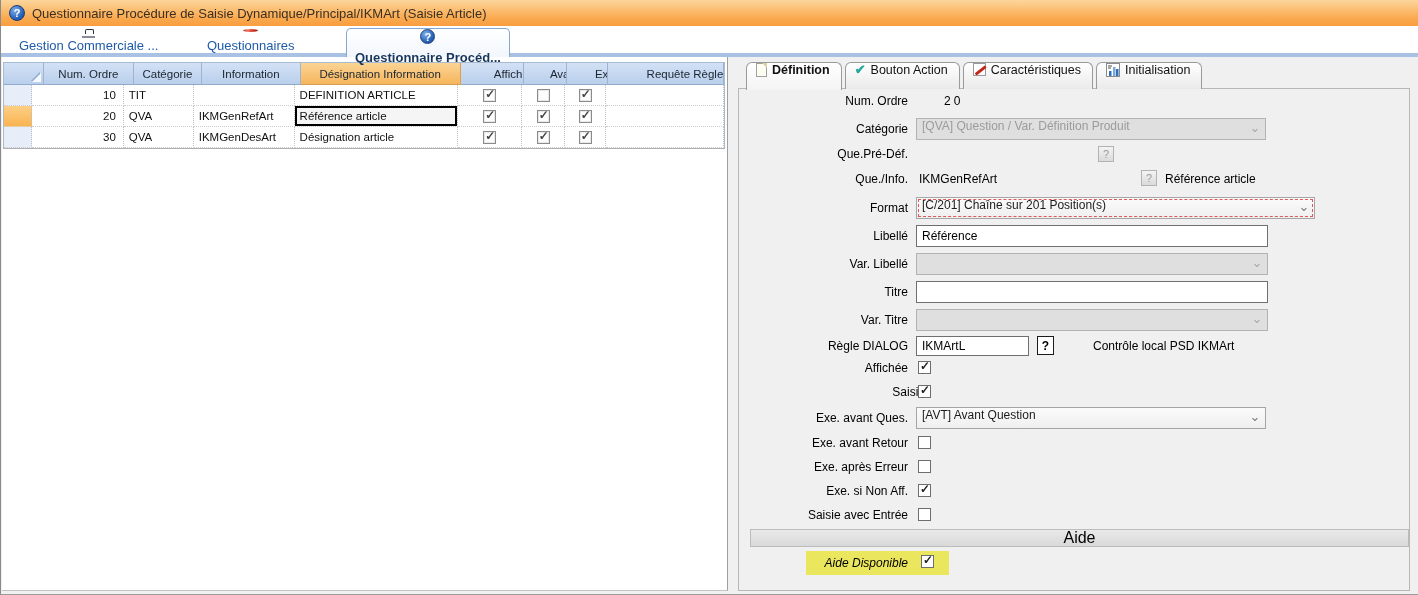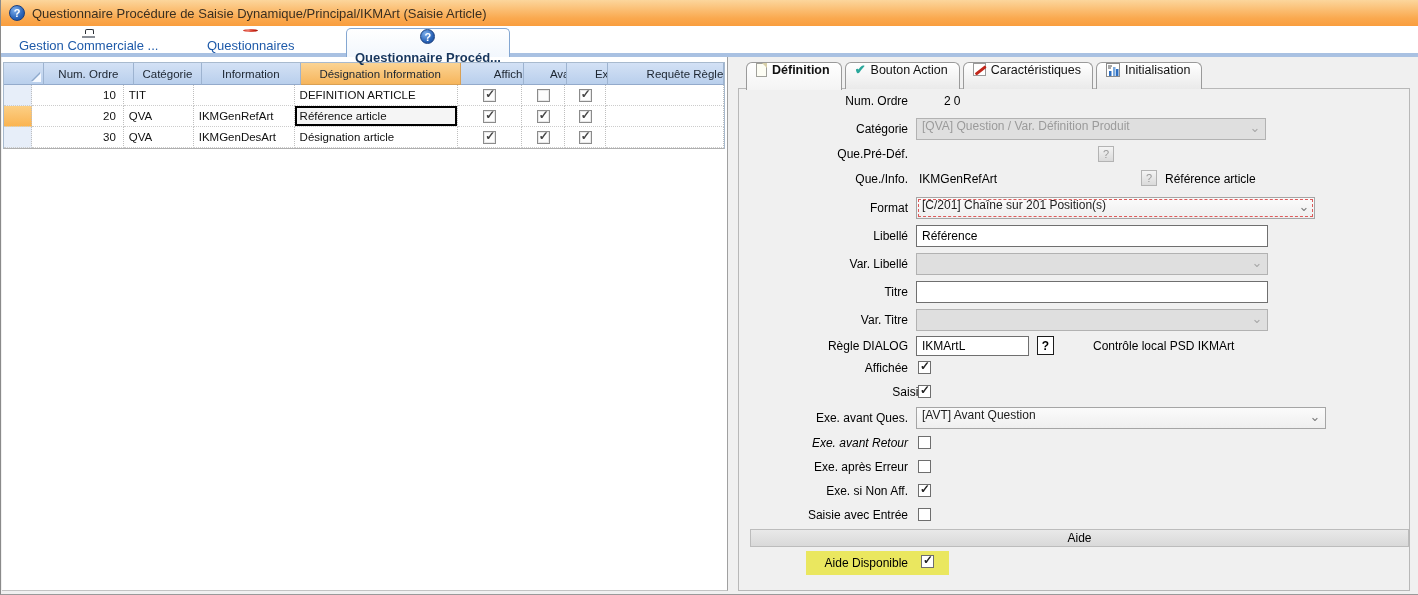--- a/index.html
+++ b/index.html
@@ -94,21 +94,21 @@
   .combo.disabled .chev { color:#a8a8a8; }
   .combo.focus-red { outline:1px dashed #dd5a5a; outline-offset:-3px; }
   .tinput { position:absolute; height:22px; border:1px solid #6f6f6f; background:#fff; font-size:12px; color:#000;
       padding:0 5px; font-family:"Liberation Sans", sans-serif; }
   .helpbtn { position:absolute; width:16px; height:16px; background:linear-gradient(#f4f4f4,#dadada);
       border:1px solid #b3b3b3; color:#9a9a9a; font-size:11px; display:flex; align-items:center; justify-content:center; }
   .helpbtn.strong { width:17px; height:19px; background:#fff; border:1px solid #1c1c1c; color:#000; font-weight:bold; font-size:12px; }
   .fcheck { position:absolute; width:13px; height:13px; border:1px solid #6e6e6e; background:#fff; }
   .fcheck.checked::after { content:"✓"; position:absolute; left:1px; top:-3px; font-size:12px; font-weight:bold; color:#222; }
   .sectionbar { position:absolute; left:749px; width:659px; height:18px; background:linear-gradient(#e9e9e9,#d9d9d9);
-      border:1px solid #bcbcbc; font-size:12px; color:#000; display:flex; align-items:center; justify-content:center; }
+      border:1px solid #bcbcbc; font-size:16px; color:#000; display:flex; align-items:center; justify-content:center; }
   .hl-yellow { position:absolute; left:805px; top:551px; width:143px; height:24px; background:#eae75f; }
 </style>
 </head>
 <body>
 
 <div id="app">
 
   <div class="titlebar">
     <span class="help-circle">?</span>
     <span class="ttext">Questionnaire Procédure de Saisie Dynamique/Principal/IKMArt (Saisie Article)</span>
@@ -269,36 +269,36 @@
   <div class="helpbtn strong" style="left:1036px; top:336px;">?</div>
   <div class="fvalue" style="left:1062px; top:339px;margin-left:30px;">Contrôle local PSD IKMArt</div>
 
   <div class="flabel" style="top:361px;">Affichée</div>
   <span class="fcheck checked" style="left:917px; top:361px;"></span>
 
   <div class="flabel" style="top:385px;margin-left:17px;">Saisie</div>
   <span class="fcheck checked" style="left:917px; top:385px;"></span>
 
   <div class="flabel" style="top:411px;">Exe. avant Ques.</div>
-  <div class="combo" style="left:915px; top:407px; width:410px;">
+  <div class="combo" style="left:915px; top:407px; width:350px;">
     <span>[AVT] Avant Question</span>
     <span class="chev">⌄</span>
   </div>
 
-  <div class="flabel" style="top:436px;font-style:italic;">Exe. avant Retour</div>
+  <div class="flabel" style="top:436px;">Exe. avant Retour</div>
   <span class="fcheck" style="left:917px; top:436px;"></span>
 
   <div class="flabel" style="top:460px;">Exe. après Erreur</div>
   <span class="fcheck" style="left:917px; top:460px;"></span>
 
   <div class="flabel" style="top:484px;">Exe. si Non Aff.</div>
   <span class="fcheck checked" style="left:917px; top:484px;"></span>
 
   <div class="flabel" style="top:508px;">Saisie avec Entrée</div>
   <span class="fcheck" style="left:917px; top:508px;"></span>
 
   <div class="sectionbar" style="top:529px;">Aide</div>
 
   <div class="hl-yellow"></div>
-  <div class="flabel" style="top:556px; z-index:3;">Aide Disponible</div>
+  <div class="flabel" style="top:556px; z-index:3;font-style:italic;">Aide Disponible</div>
   <span class="fcheck checked" style="left:920px; top:555px; z-index:3;"></span>
 
 </div>
 
 </body></html>

